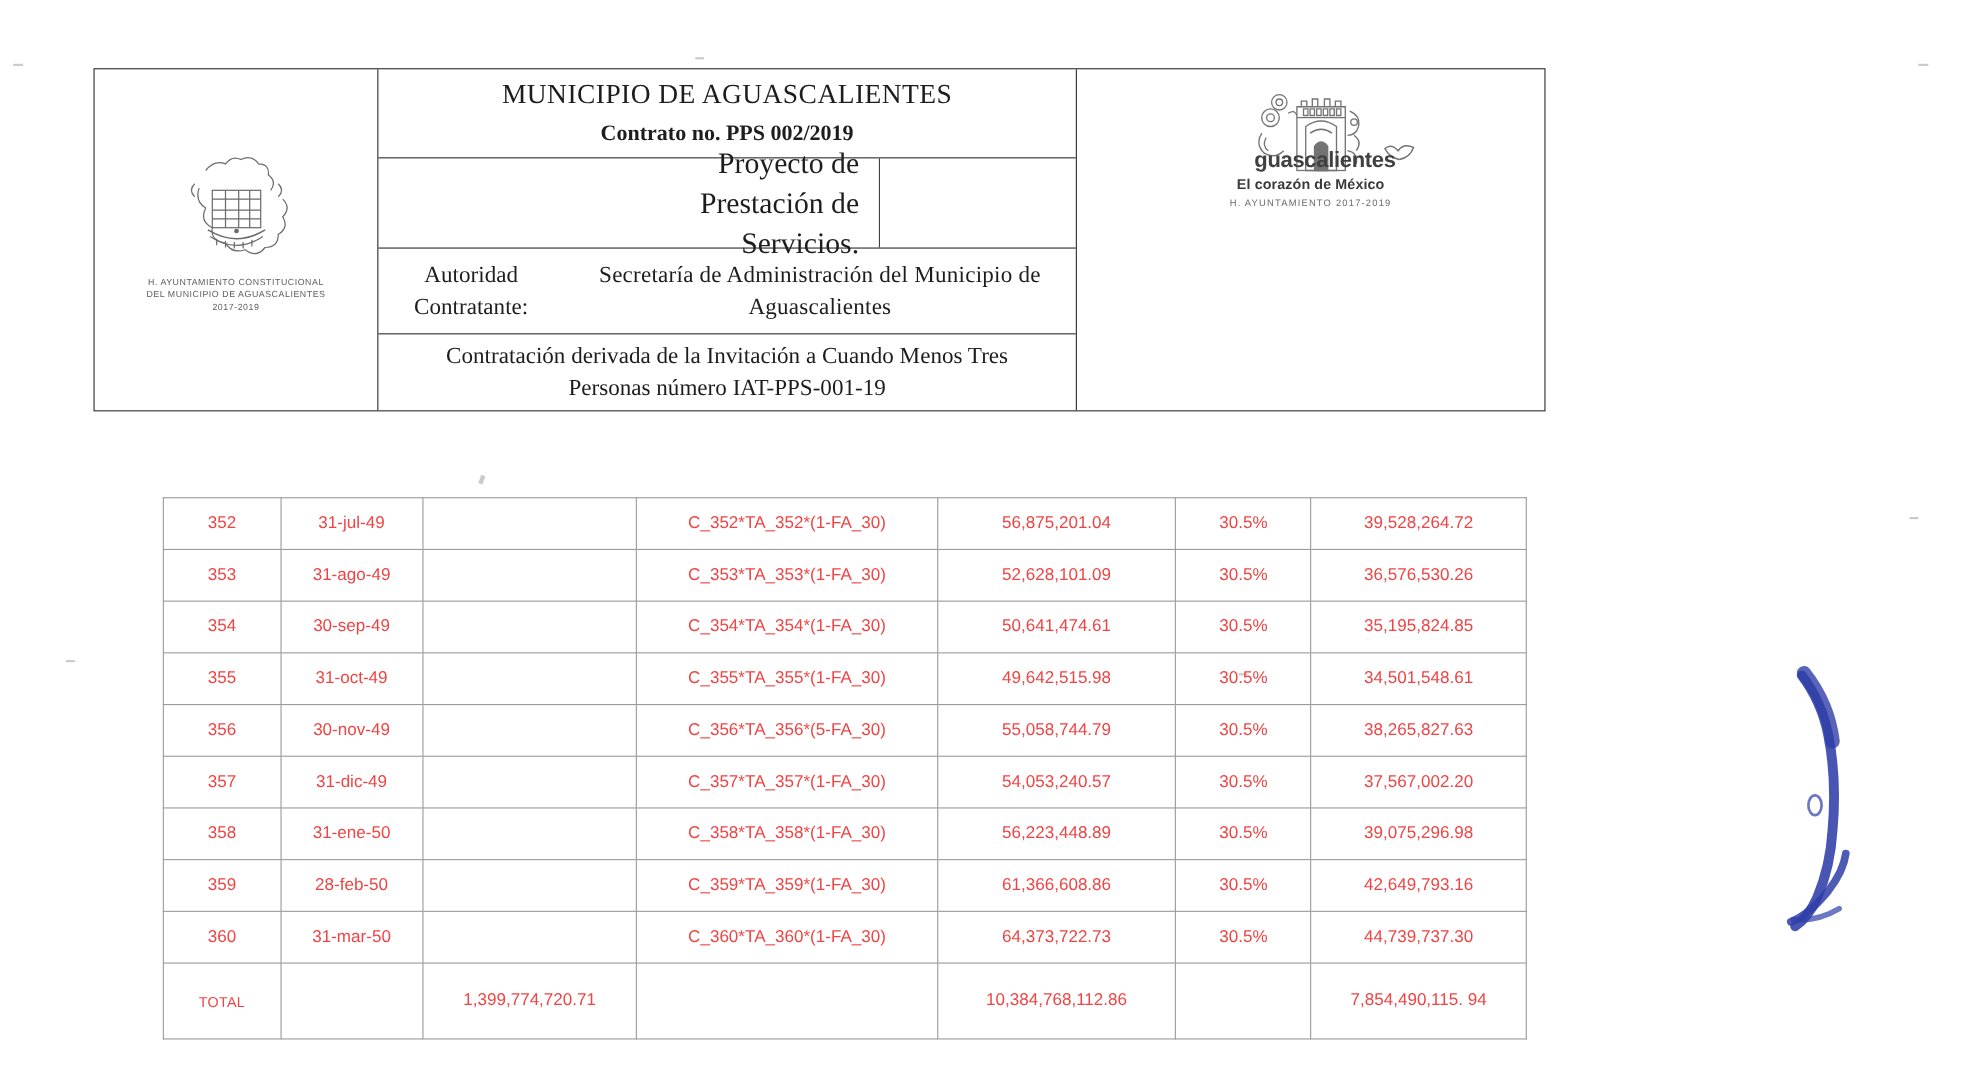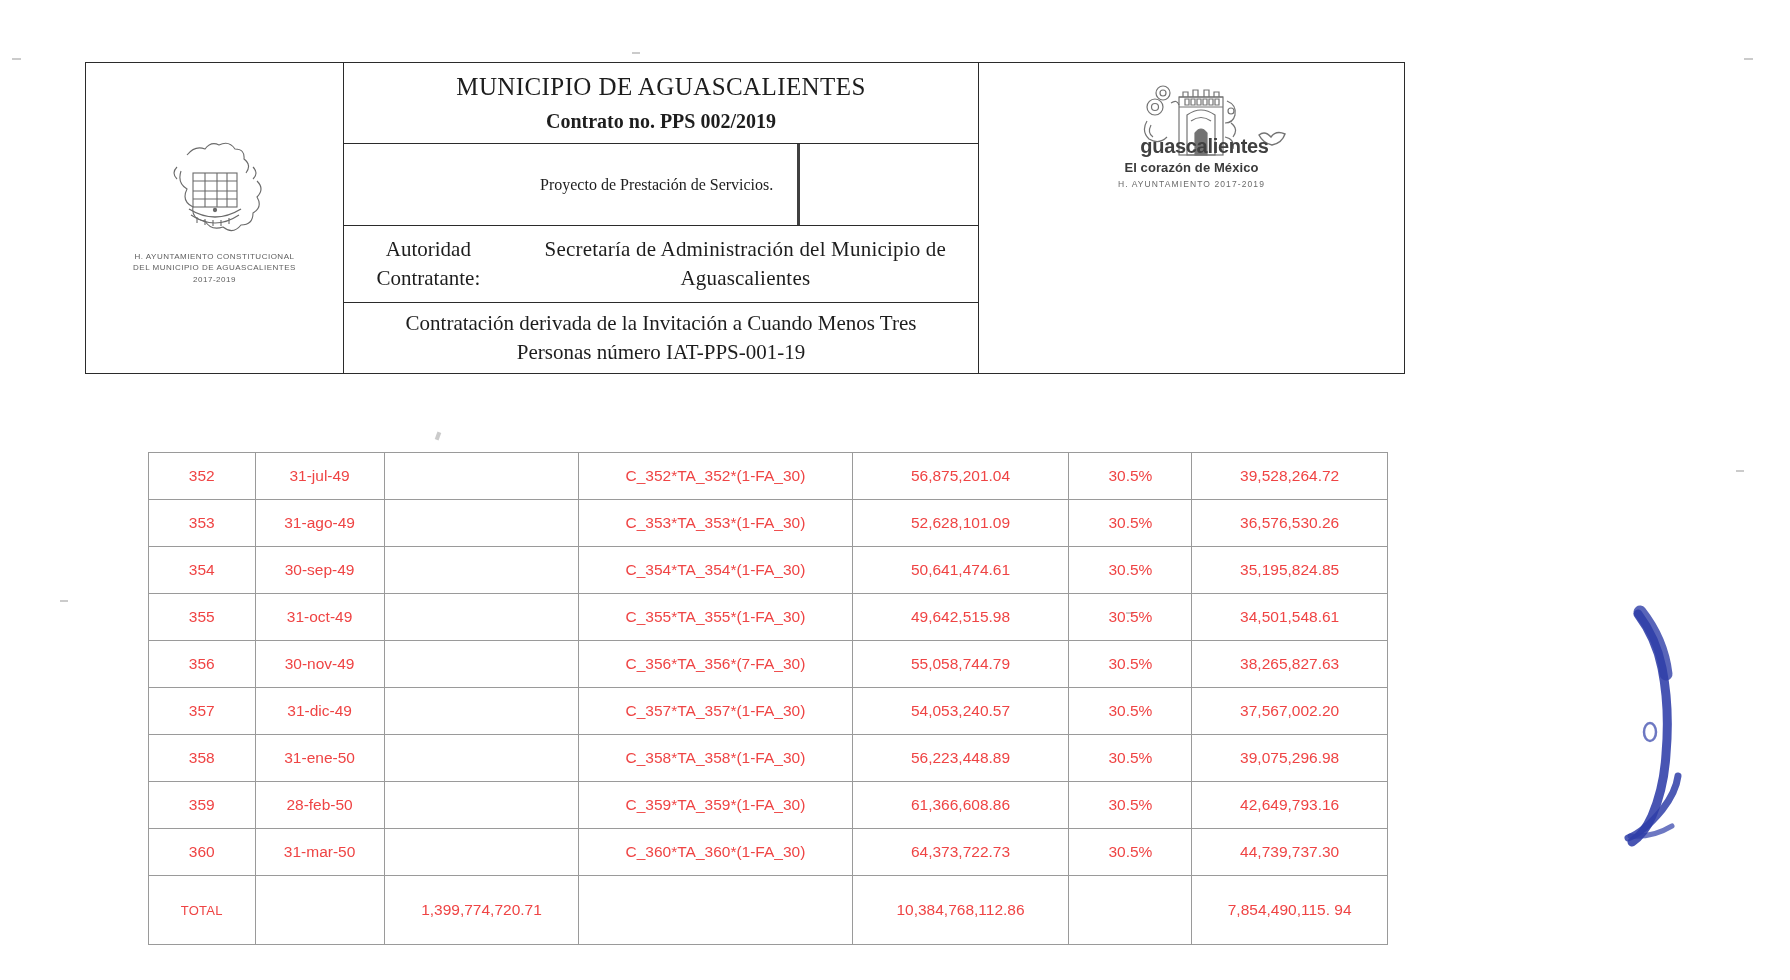--- a/index.html
+++ b/index.html
@@ -81,26 +81,26 @@
   }
   .title-sub {
     font-size: 20px;
     font-weight: bold;
     line-height: 1.3;
     margin-top: 6px;
   }
   .hdr-col-a {
     width: 278px;
     box-sizing: border-box;
-    border-right: 3px solid #404040;
+    border-right: 1px solid #404040;
     height: 100%;
     display: flex;
     align-items: center;
     padding: 0 18px;
-    font-size: 16px;
+    font-size: 27px;
     line-height: 1.35;
     text-align: right;
   }
   .hdr-col-b {
     flex: 1;
     box-sizing: border-box;
     height: 100%;
     display: flex;
     align-items: center;
     padding: 0 24px;
@@ -346,21 +346,21 @@
       <td class="c-amtA"></td>
       <td class="c-form">C_355*TA_355*(1-FA_30)</td>
       <td class="c-amtB">49,642,515.98</td>
       <td class="c-pct">30.5%</td>
       <td class="c-amtC">34,501,548.61</td>
     </tr>
     <tr>
       <td class="c-num">356</td>
       <td class="c-date">30-nov-49</td>
       <td class="c-amtA"></td>
-      <td class="c-form">C_356*TA_356*(7-FA_30)</td>
+      <td class="c-form">C_356*TA_356*(5-FA_30)</td>
       <td class="c-amtB">55,058,744.79</td>
       <td class="c-pct">30.5%</td>
       <td class="c-amtC">38,265,827.63</td>
     </tr>
     <tr>
       <td class="c-num">357</td>
       <td class="c-date">31-dic-49</td>
       <td class="c-amtA"></td>
       <td class="c-form">C_357*TA_357*(1-FA_30)</td>
       <td class="c-amtB">54,053,240.57</td>

